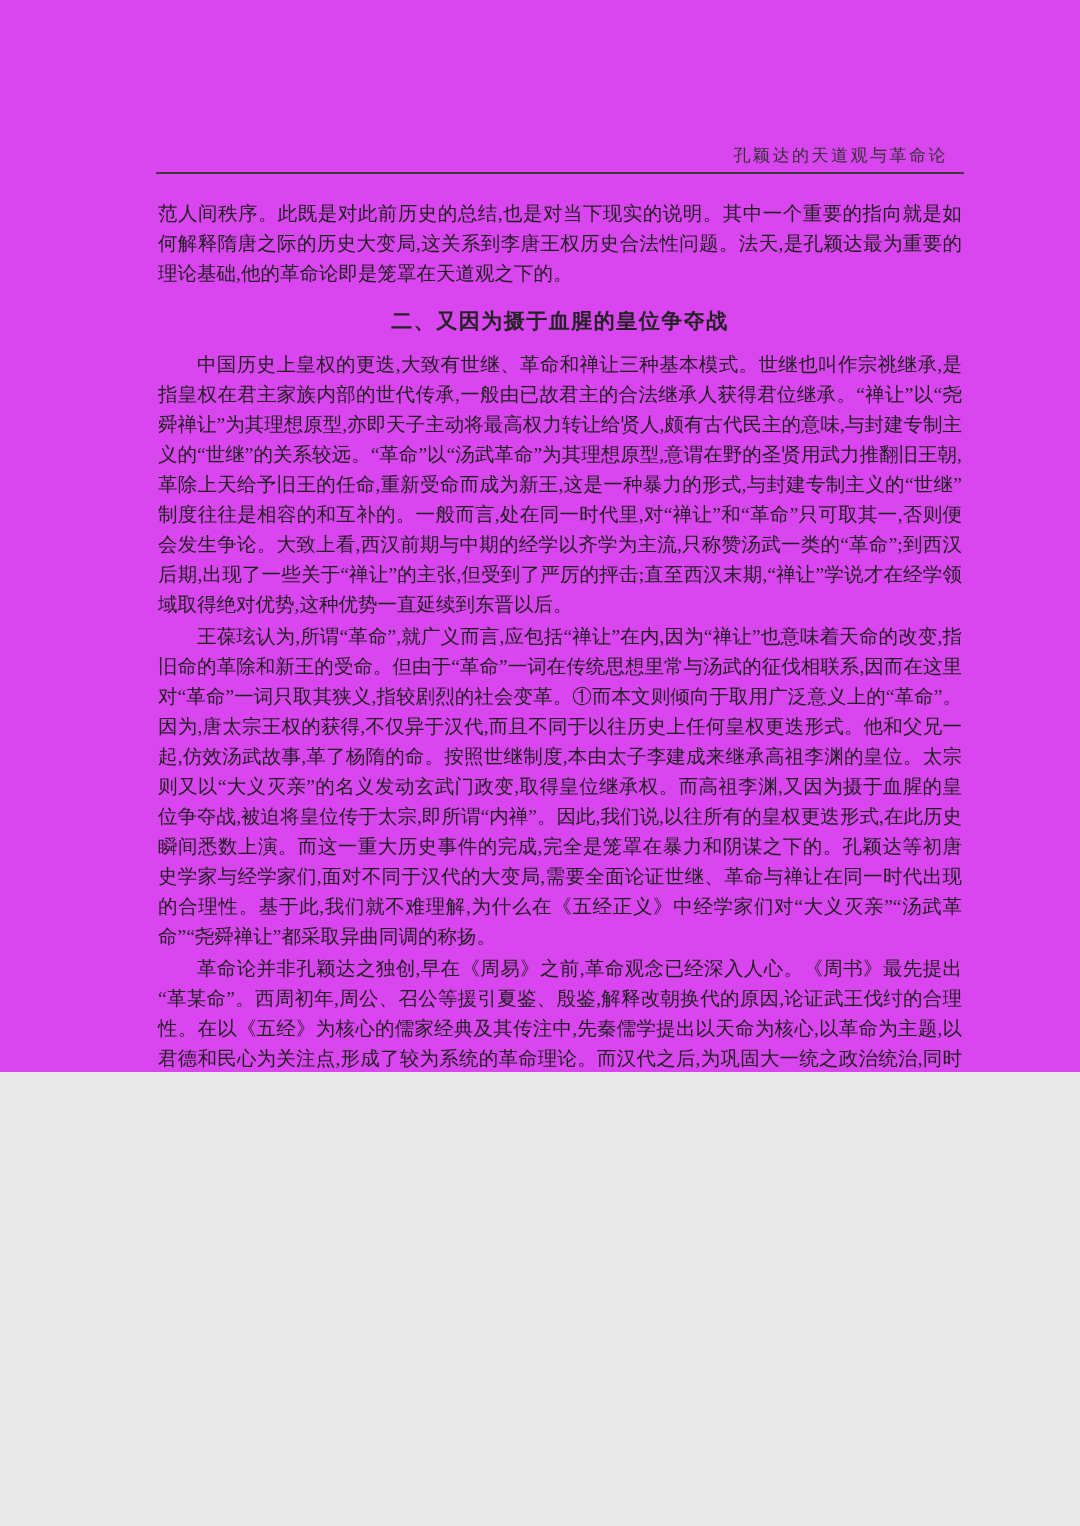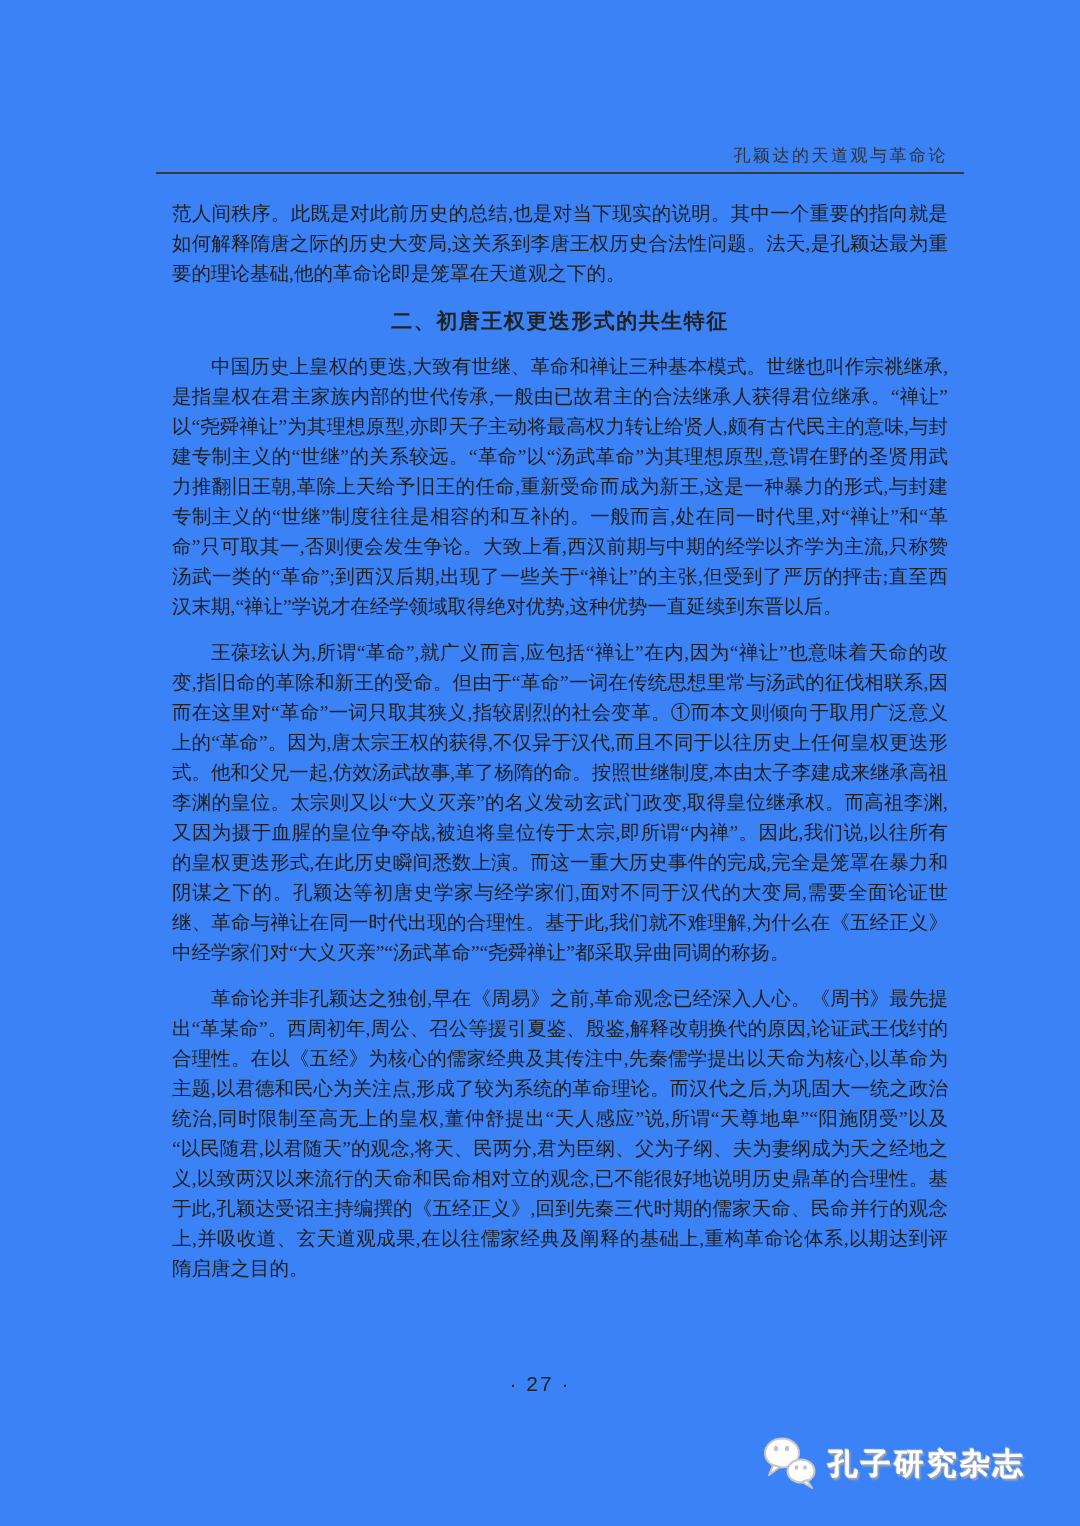--- a/index.html
+++ b/index.html
@@ -1,40 +1,40 @@
 <!DOCTYPE html>
 <html lang="zh"><head>
 <meta charset="utf-8">
 <style>
   html,body{margin:0;padding:0;background:#e9e9e9;}
   .page{
     position:relative;
-    width:1080px;height:1526px;
+    width:1080px;height:1072px;
     margin:0 auto;
-    background:#3b82f6;
+    background:#d946ef;
     font-family:"Liberation Serif", serif;
     color:#212121;
     overflow:hidden;
   }
   .content{position:absolute;left:156px;top:0;width:808px;}
   .running-title{
     margin-top:145px;
     text-align:right;
     padding-right:16px;
     font-size:17px;
     letter-spacing:2.5px;
     color:#333;
     line-height:22px;
   }
   .header-rule{
     border:none;border-top:2px solid #3a3a3a;
     margin:5px 0 0 0;height:0;
   }
   .para{
-    margin:16px;
+    margin:2px;
     font-size:19.5px;
     line-height:30px;
     text-align:justify;
     color:#1f1f1f;
   }
   .para.indent{text-indent:2em;}
   .intro{margin-top:25px;}
   .section-heading{
     margin:17px 0 14px 0;
     text-align:center;
@@ -80,21 +80,21 @@
 
 <div class="page">
 
   <div class="content">
 
     <div class="running-title">孔颖达的天道观与革命论</div>
     <hr class="header-rule">
 
     <p class="para intro">范人间秩序。此既是对此前历史的总结,也是对当下现实的说明。其中一个重要的指向就是如何解释隋唐之际的历史大变局,这关系到李唐王权历史合法性问题。法天,是孔颖达最为重要的理论基础,他的革命论即是笼罩在天道观之下的。</p>
 
-    <h2 class="section-heading">二、初唐王权更迭形式的共生特征</h2>
+    <h2 class="section-heading">二、又因为摄于血腥的皇位争夺战</h2>
 
     <p class="para indent">中国历史上皇权的更迭,大致有世继、革命和禅让三种基本模式。世继也叫作宗祧继承,是指皇权在君主家族内部的世代传承,一般由已故君主的合法继承人获得君位继承。“禅让”以“尧舜禅让”为其理想原型,亦即天子主动将最高权力转让给贤人,颇有古代民主的意味,与封建专制主义的“世继”的关系较远。“革命”以“汤武革命”为其理想原型,意谓在野的圣贤用武力推翻旧王朝,革除上天给予旧王的任命,重新受命而成为新王,这是一种暴力的形式,与封建专制主义的“世继”制度往往是相容的和互补的。一般而言,处在同一时代里,对“禅让”和“革命”只可取其一,否则便会发生争论。大致上看,西汉前期与中期的经学以齐学为主流,只称赞汤武一类的“革命”;到西汉后期,出现了一些关于“禅让”的主张,但受到了严厉的抨击;直至西汉末期,“禅让”学说才在经学领域取得绝对优势,这种优势一直延续到东晋以后。</p>
 
     <p class="para indent">王葆玹认为,所谓“革命”,就广义而言,应包括“禅让”在内,因为“禅让”也意味着天命的改变,指旧命的革除和新王的受命。但由于“革命”一词在传统思想里常与汤武的征伐相联系,因而在这里对“革命”一词只取其狭义,指较剧烈的社会变革。①而本文则倾向于取用广泛意义上的“革命”。因为,唐太宗王权的获得,不仅异于汉代,而且不同于以往历史上任何皇权更迭形式。他和父兄一起,仿效汤武故事,革了杨隋的命。按照世继制度,本由太子李建成来继承高祖李渊的皇位。太宗则又以“大义灭亲”的名义发动玄武门政变,取得皇位继承权。而高祖李渊,又因为摄于血腥的皇位争夺战,被迫将皇位传于太宗,即所谓“内禅”。因此,我们说,以往所有的皇权更迭形式,在此历史瞬间悉数上演。而这一重大历史事件的完成,完全是笼罩在暴力和阴谋之下的。孔颖达等初唐史学家与经学家们,面对不同于汉代的大变局,需要全面论证世继、革命与禅让在同一时代出现的合理性。基于此,我们就不难理解,为什么在《五经正义》中经学家们对“大义灭亲”“汤武革命”“尧舜禅让”都采取异曲同调的称扬。</p>
 
 
     <p class="para indent">革命论并非孔颖达之独创,早在《周易》之前,革命观念已经深入人心。《周书》最先提出“革某命”。西周初年,周公、召公等援引夏鉴、殷鉴,解释改朝换代的原因,论证武王伐纣的合理性。在以《五经》为核心的儒家经典及其传注中,先秦儒学提出以天命为核心,以革命为主题,以君德和民心为关注点,形成了较为系统的革命理论。而汉代之后,为巩固大一统之政治统治,同时限制至高无上的皇权,董仲舒提出“天人感应”说,所谓“天尊地卑”“阳施阴受”以及“以民随君,以君随天”的观念,将天、民两分,君为臣纲、父为子纲、夫为妻纲成为天之经地之义,以致两汉以来流行的天命和民命相对立的观念,已不能很好地说明历史鼎革的合理性。基于此,孔颖达受诏主持编撰的《五经正义》,回到先秦三代时期的儒家天命、民命并行的观念上,并吸收道、玄天道观成果,在以往儒家经典及阐释的基础上,重构革命论体系,以期达到评隋启唐之目的。</p>
 
   </div>
 

